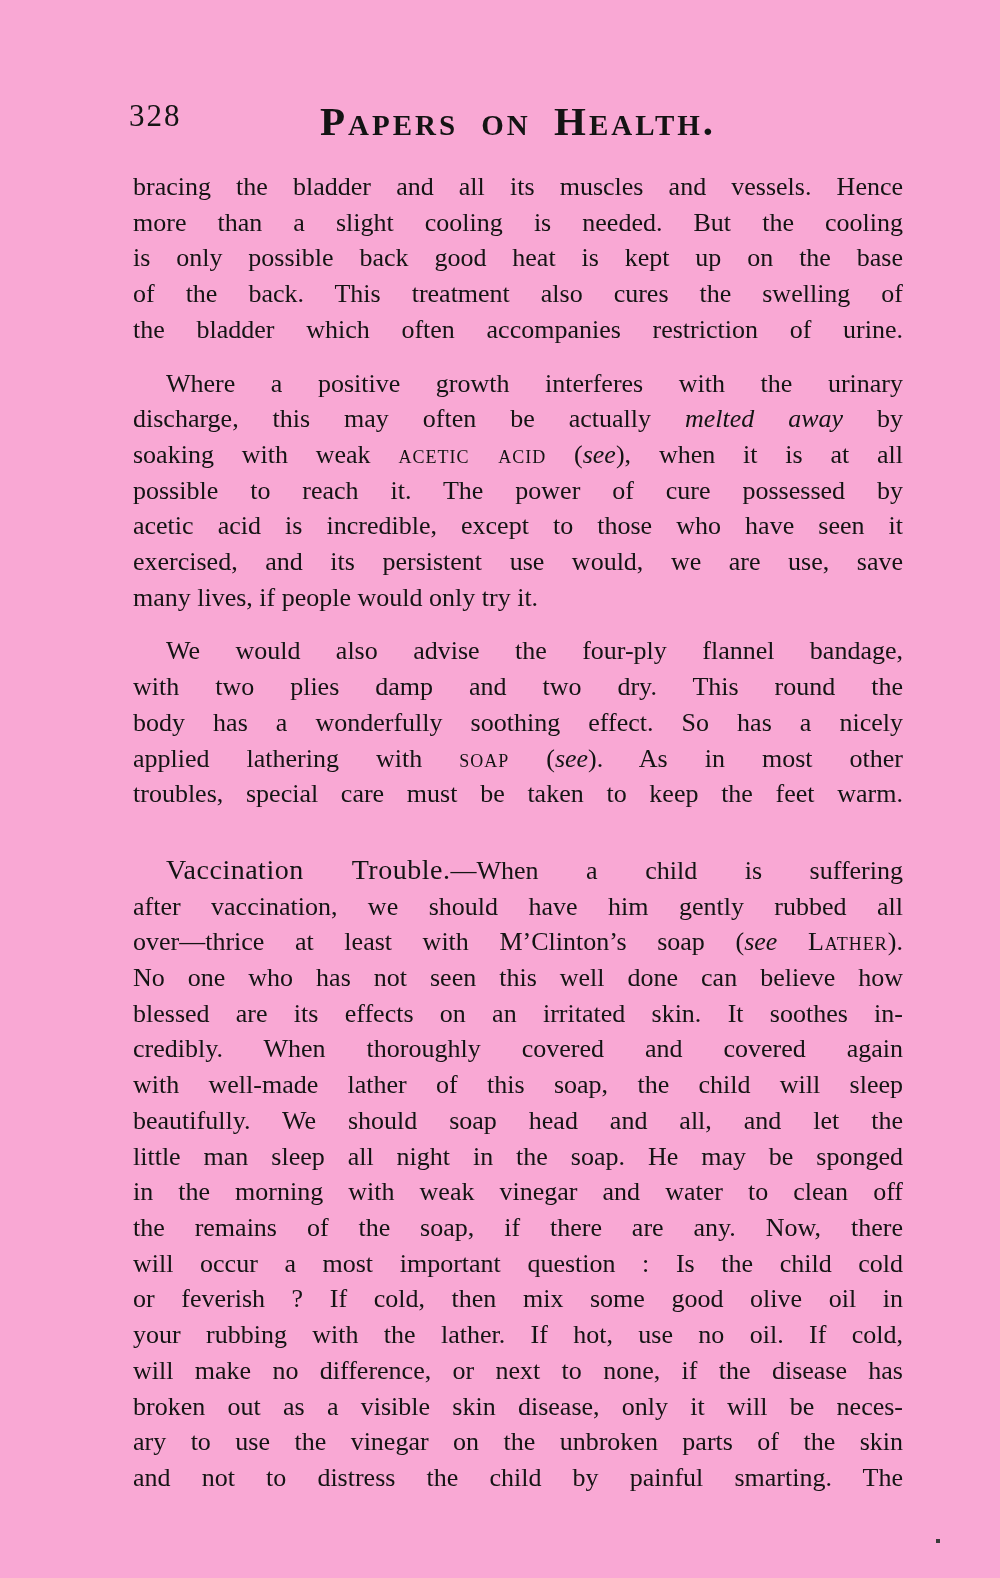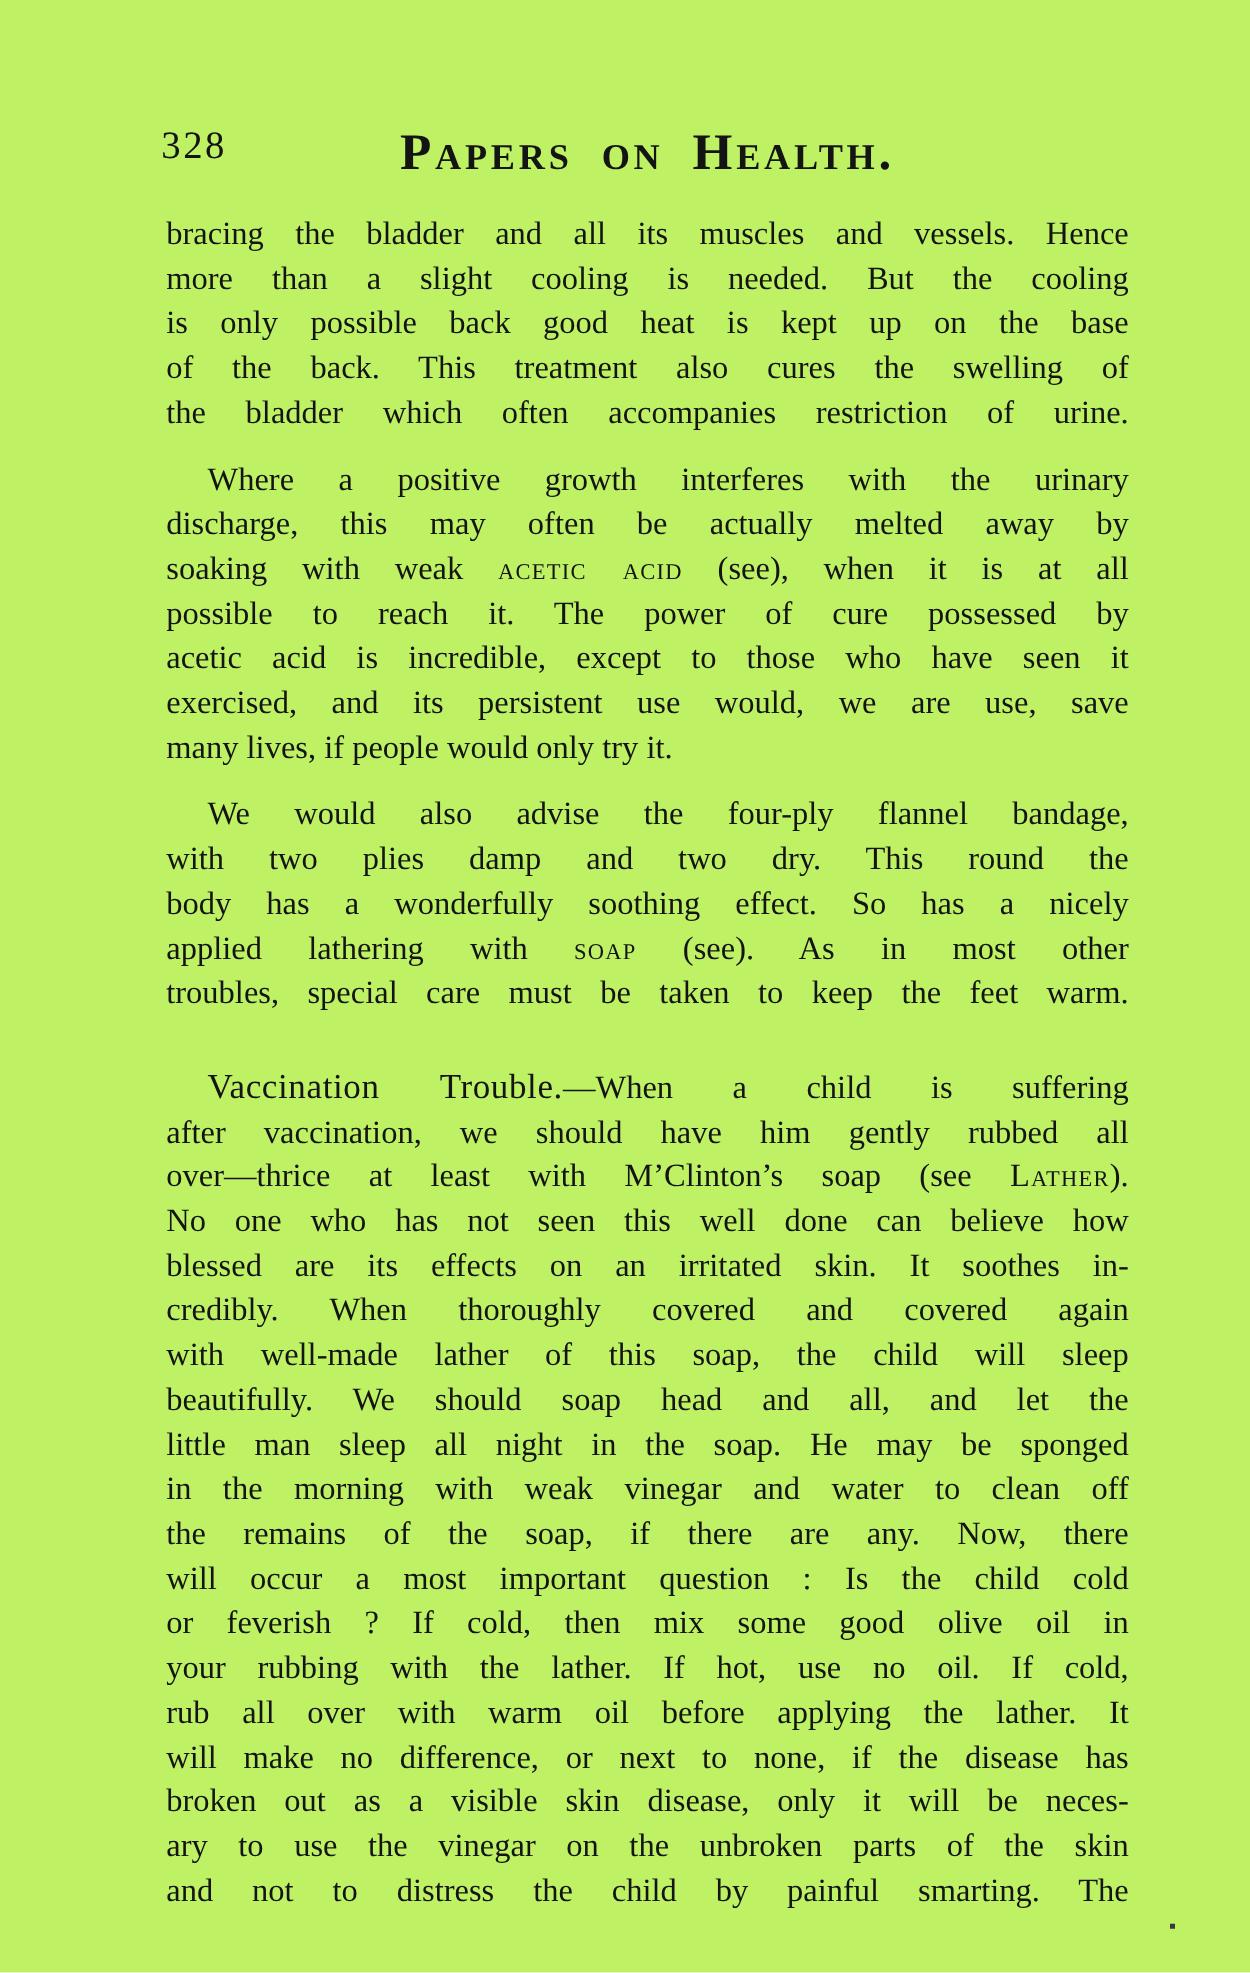--- a/index.html
+++ b/index.html
@@ -4,21 +4,21 @@
 <style>
   html, body {
     margin: 0;
     padding: 0;
     background: #ffffff;
   }
   .page {
     position: relative;
     width: 1000px;
     height: 1578px;
-    background: #bef264;
+    background: #f9a8d4;
     color: #141414;
     font-family: "Liberation Serif", "DejaVu Serif", serif;
     overflow: hidden;
   }
   .header {
     position: absolute;
     left: 133px;
     top: 97px;
     width: 770px;
     height: 42px;
@@ -51,21 +51,21 @@
     line-height: 35.7px;
   }
   .paragraph { margin: 0; }
   .paragraph.spaced { margin-top: 40px; }
   .line {
     text-align: justify;
     text-align-last: justify;
   }
   .line.ragged { text-align-last: left; }
   .line.indent { text-indent: 33px; margin-top: 18px; }
-  .i  { }
+  .i  { font-style: italic; }
   .sc { font-variant: small-caps; letter-spacing: 1px; }
   .b  { font-weight: normal; font-size: 28px; letter-spacing: 0.5px; }
   .speck {
     position: absolute;
     left: 936px;
     top: 1539px;
     width: 4px;
     height: 4px;
     background: #3a3a3a;
   }
@@ -111,21 +111,20 @@
         <div class="line"><span>blessed are its effects on an irritated skin.  It soothes in-</span></div>
         <div class="line"><span>credibly.  When thoroughly covered and covered again</span></div>
         <div class="line"><span>with well-made lather of this soap, the child will sleep</span></div>
         <div class="line"><span>beautifully.  We should soap head and all, and let the</span></div>
         <div class="line"><span>little man sleep all night in the soap.  He may be sponged</span></div>
         <div class="line"><span>in the morning with weak vinegar and water to clean off</span></div>
         <div class="line"><span>the remains of the soap, if there are any.  Now, there</span></div>
         <div class="line"><span>will occur a most important question :  Is the child cold</span></div>
         <div class="line"><span>or feverish ?  If cold, then mix some good olive oil in</span></div>
         <div class="line"><span>your rubbing with the lather.  If hot, use no oil.  If cold,</span></div>
-        <div class="line"><span>rub all over with warm oil before applying the lather.  It</span></div>
         <div class="line"><span>will make no difference, or next to none, if the disease has</span></div>
         <div class="line"><span>broken out as a visible skin disease, only it will be neces-</span></div>
         <div class="line"><span>ary to use the vinegar on the unbroken parts of the skin</span></div>
         <div class="line"><span>and not to distress the child by painful smarting.  The</span></div>
       </div>
     </div>
 
   <div class="speck"></div>
 </div>
 

